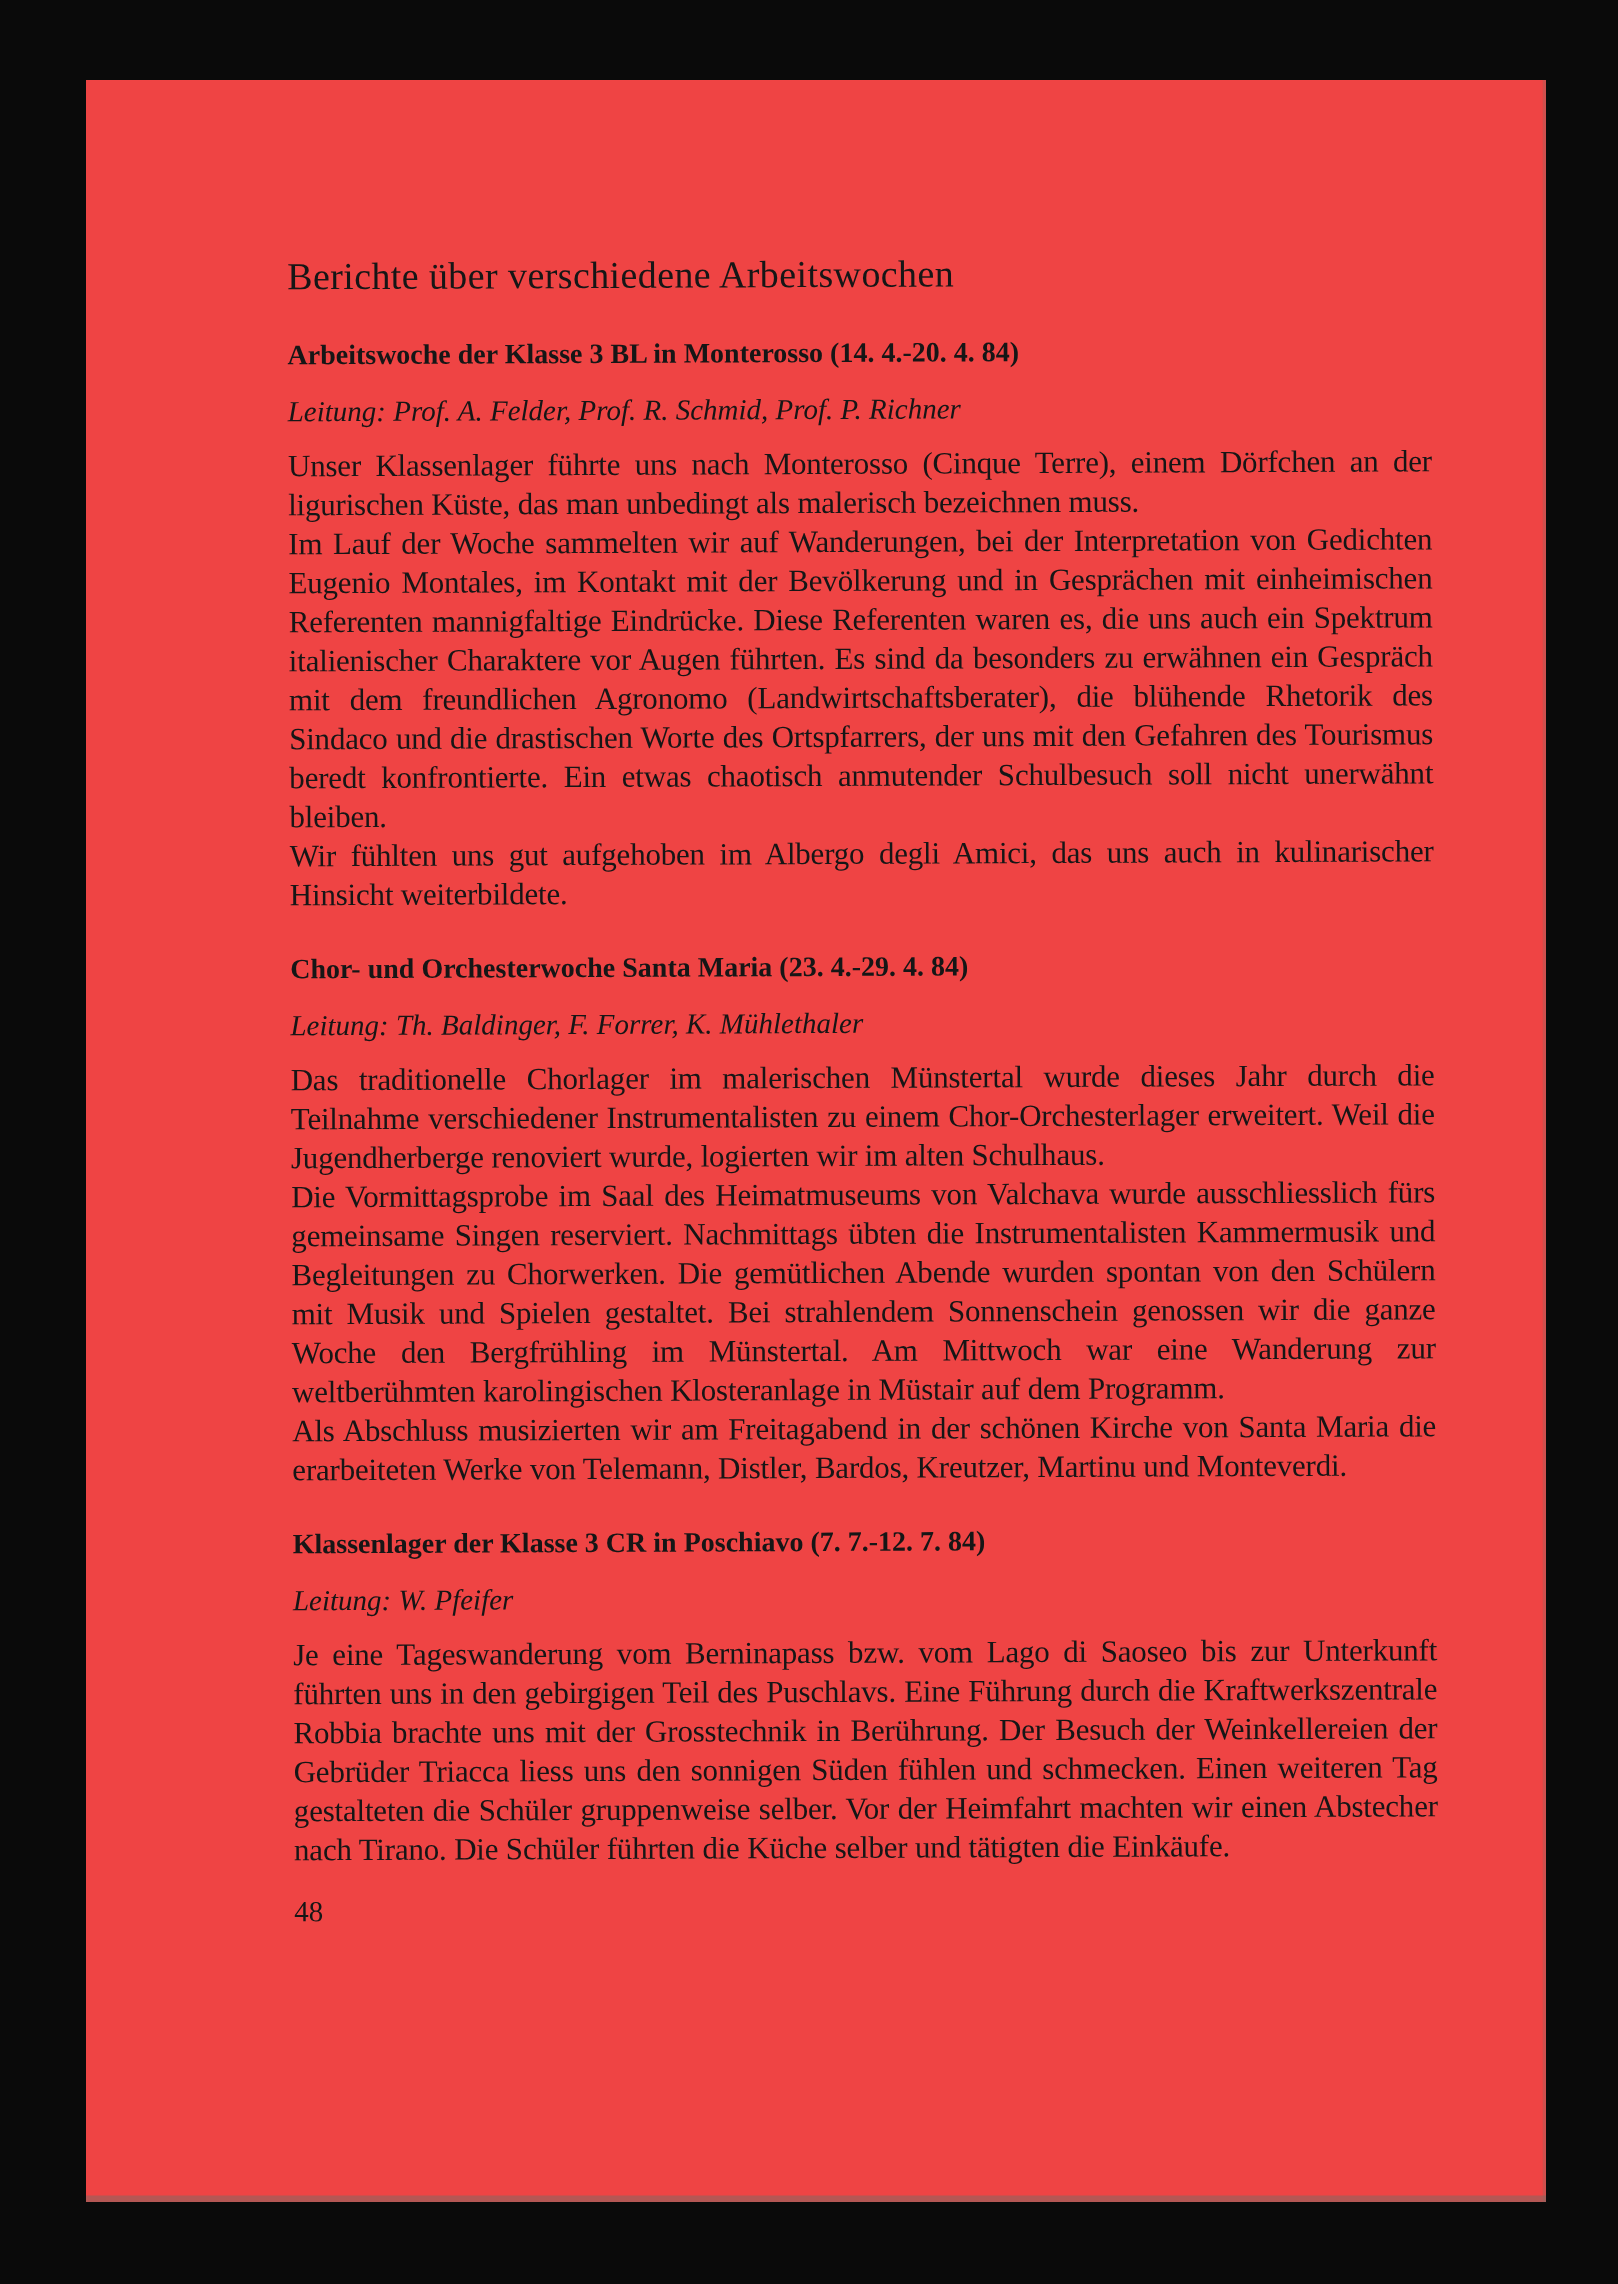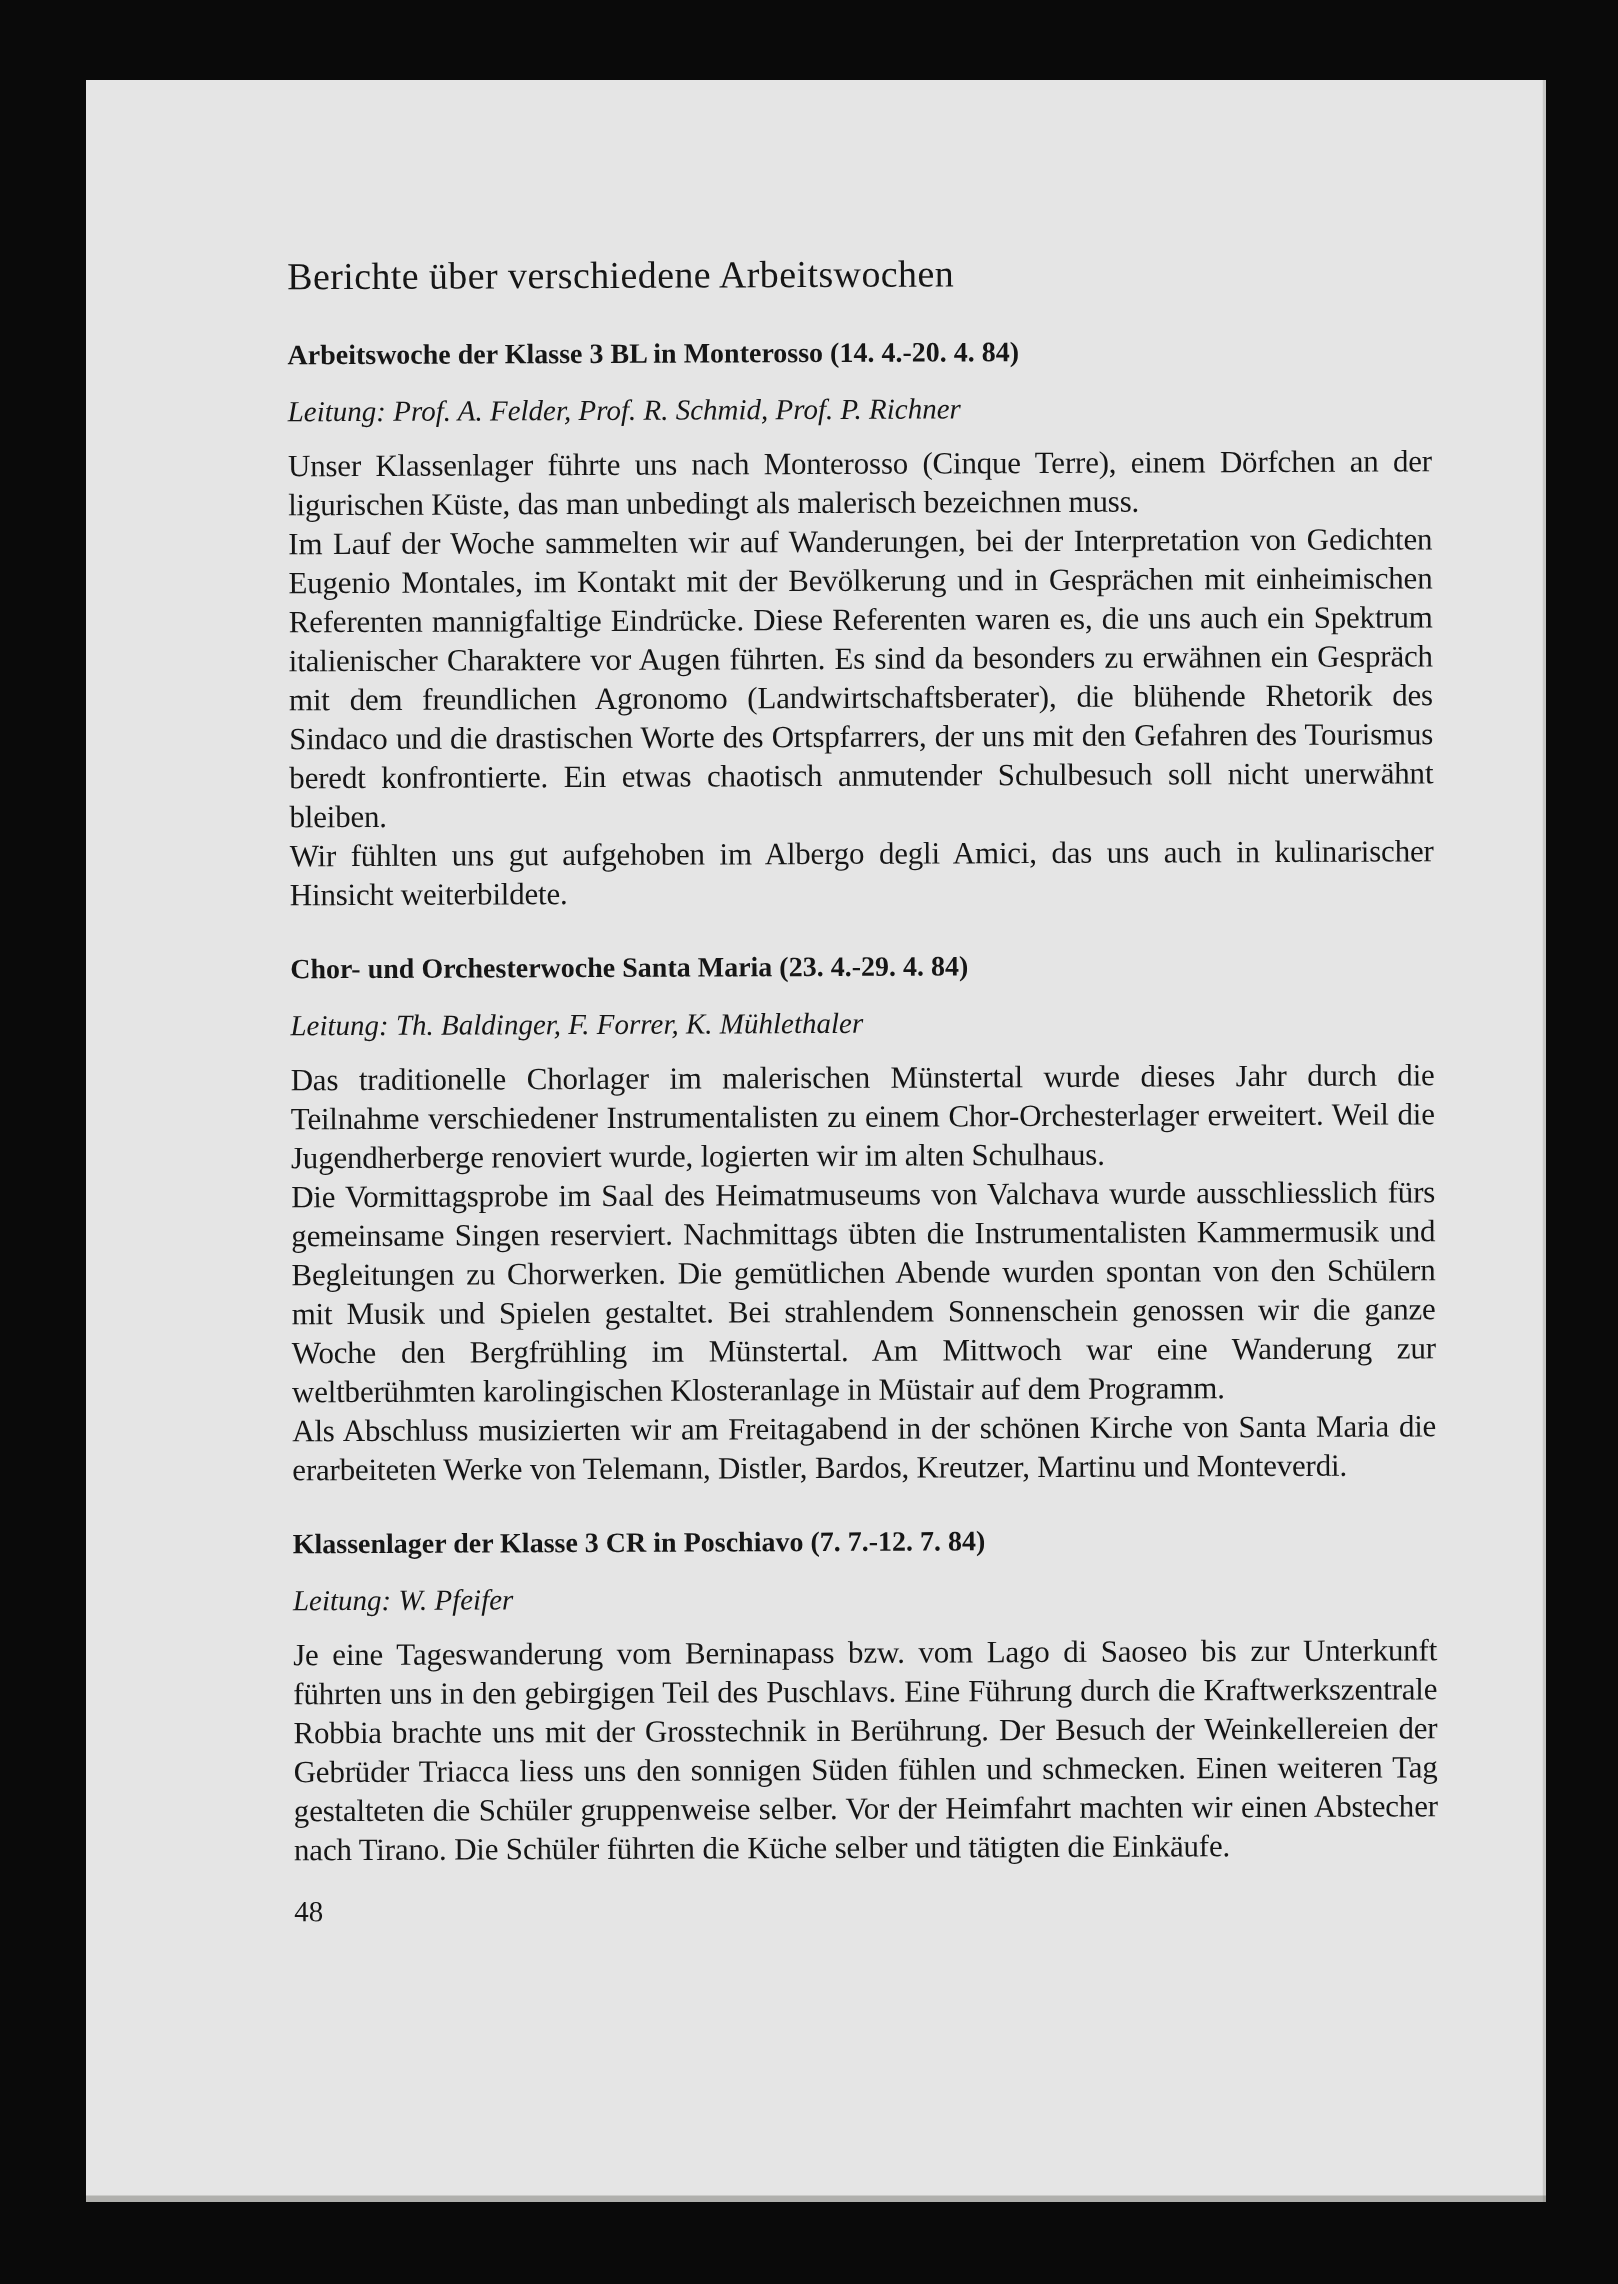--- a/index.html
+++ b/index.html
@@ -9,21 +9,21 @@
     width: 1618px;
     height: 2284px;
     overflow: hidden;
   }
   .paper {
     position: absolute;
     left: 86px;
     top: 80px;
     width: 1460px;
     height: 2122px;
-    background: #e5e5e5;
+    background: #ef4444;
     box-shadow: inset 0 -6.5px 0 rgba(110,110,105,0.45),
                 inset -3.2px 0 0 rgba(110,110,105,0.25);
     overflow: hidden;
     color: #161616;
     font-family: "Liberation Serif", "DejaVu Serif", serif;
   }
   .content {
     padding: 0 115px 0 201px;
     transform: rotate(-0.25deg);
     transform-origin: 50% 0;

